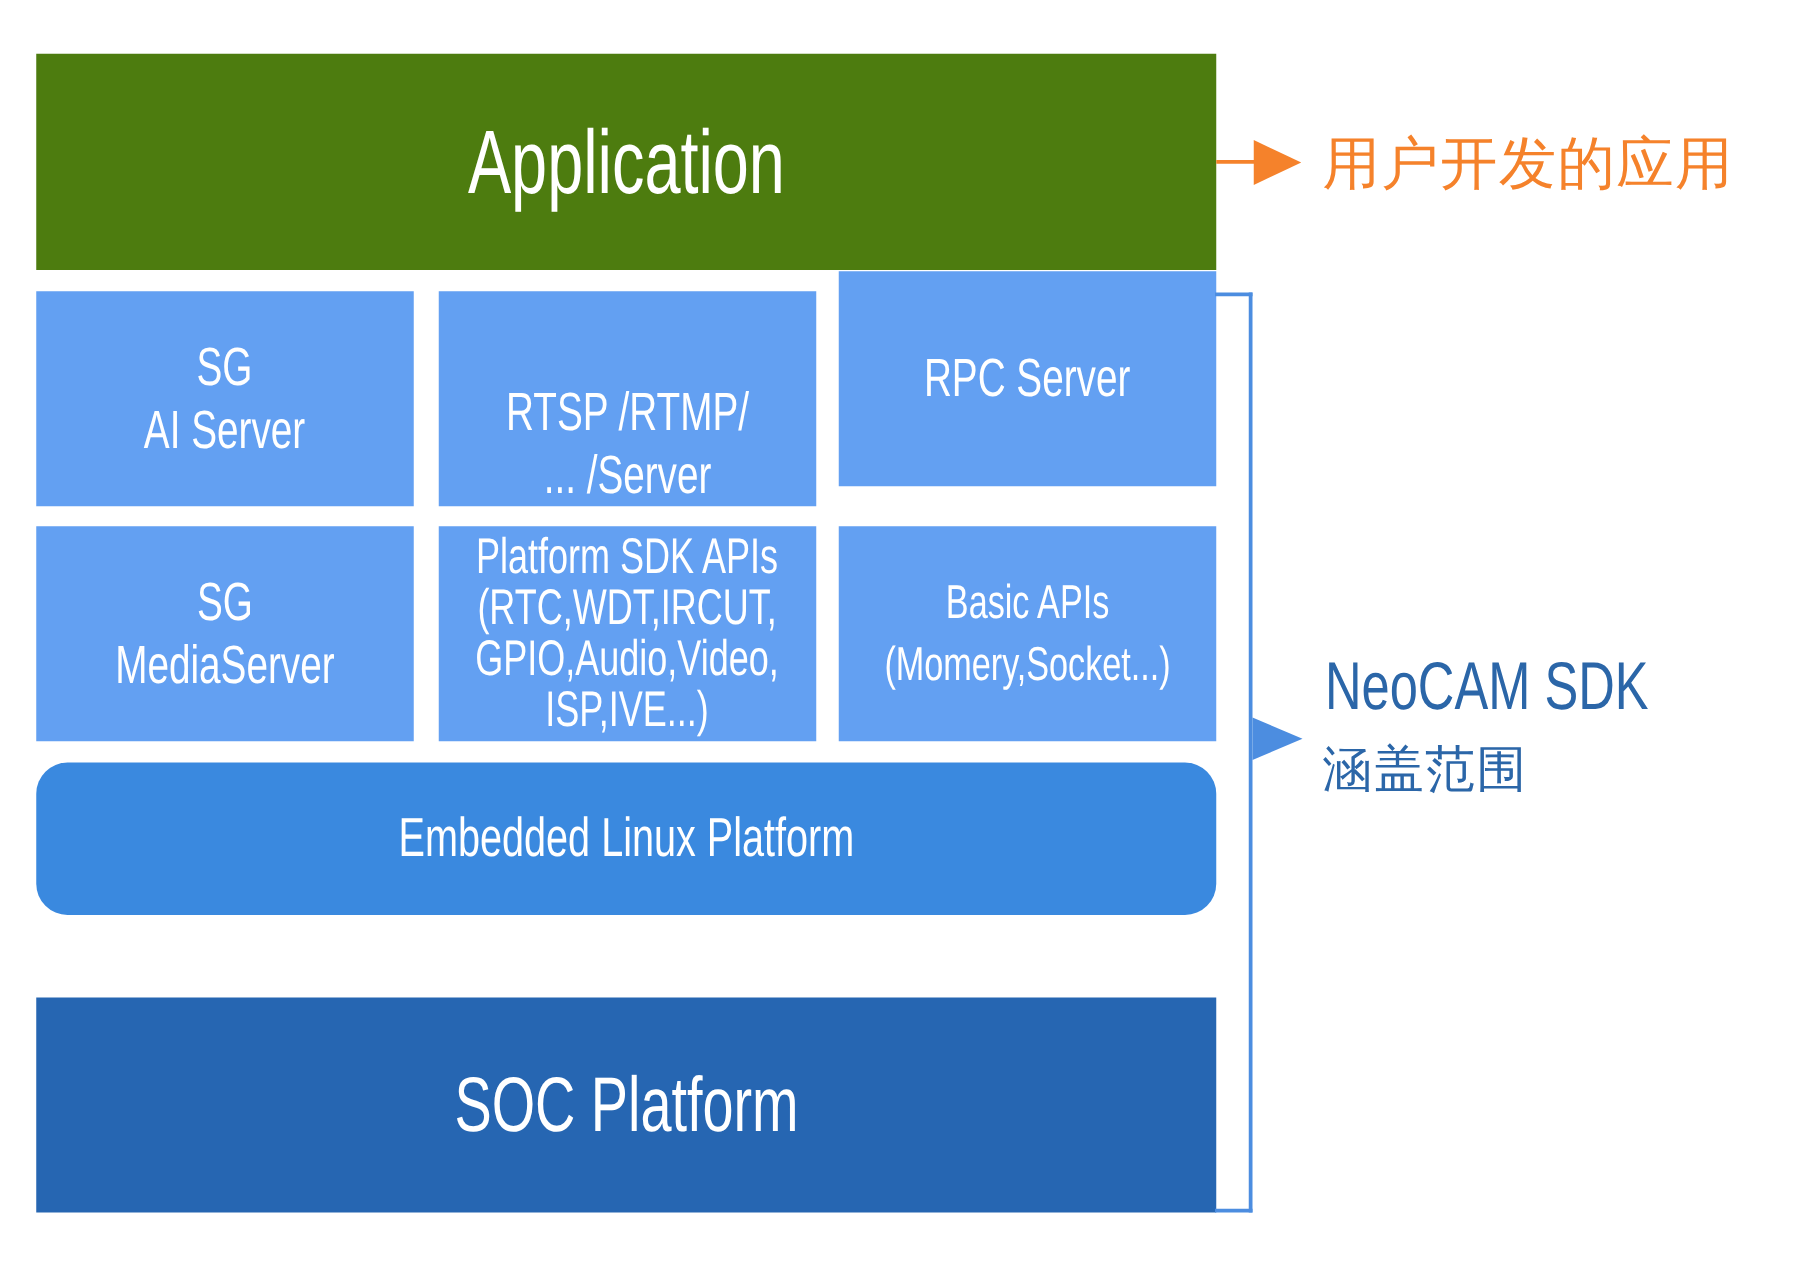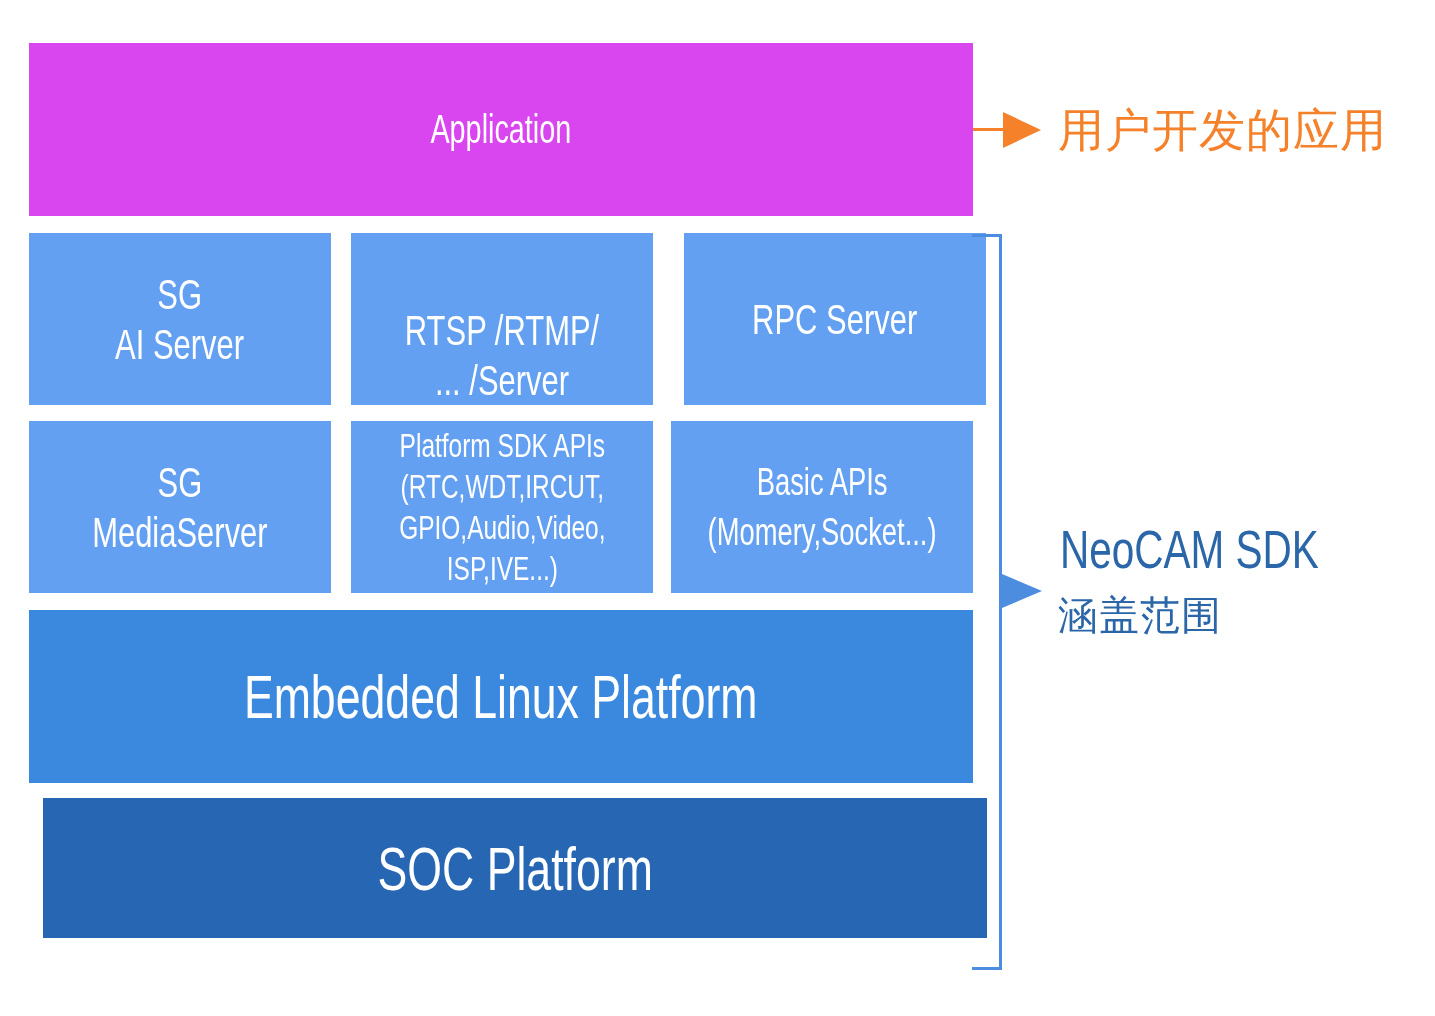--- a/index.html
+++ b/index.html
@@ -1,26 +1,26 @@
 <!DOCTYPE html>
 <html><head>
 <meta charset="utf-8">
 <style>
   html, body { margin:0; padding:0; background:#ffffff; }
   body { width:1435px; height:1016px; position:relative; overflow:hidden;
          font-family:"Liberation Sans", "DejaVu Sans", sans-serif; }
   .box { position:absolute; display:flex; align-items:center; justify-content:center;
          text-align:center; color:#ffffff; box-sizing:border-box; }
   .box .lbl { white-space:pre-line; transform:scaleX(0.72); transform-origin:center; }
-  .app { left:29px; top:43px; width:944px; height:173px; background:#d946ef; font-size:40px; }
+  .app { left:29px; top:43px; width:944px; height:173px; background:#4d7c0f; font-size:72px; }
   .cell { background:#63A0F2; width:302px; height:172px; font-size:43px; line-height:50px; }
-  .cell.small { font-size:34px; line-height:41px; }
+  .cell.small { font-size:40px; line-height:41px; }
   .cell.mid { font-size:38px; line-height:50px; }
-  .linux { left:29px; top:610px; width:944px; height:173px; background:#3A89DF; font-size:62px; }
-  .soc { left:43px; top:798px; width:944px; height:140px; background:#2666B2; font-size:62px; }
+  .linux { left:29px; top:610px; width:944px; height:122px; background:#3A89DF; font-size:44px;border-radius:25px; }
+  .soc { left:29px; top:798px; width:944px; height:172px; background:#2666B2; font-size:62px; }
   .bracket { position:absolute; left:972px; top:234px; width:30px; height:736px;
              border:3px solid #4C8DE0; border-left:none; box-sizing:border-box; }
   .bracket-arrow { position:absolute; left:1002px; top:574px; width:0; height:0;
              border-top:17px solid transparent; border-bottom:17px solid transparent;
              border-left:40px solid #4C8DE0; }
   .app-line { position:absolute; left:973px; top:128px; width:32px; height:3px; background:#F5822B; }
   .app-arrow { position:absolute; left:1003px; top:112px; width:0; height:0;
              border-top:18px solid transparent; border-bottom:18px solid transparent;
              border-left:38px solid #F5822B; }
   .app-note { position:absolute; left:1058px; top:100px; font-size:46px; color:#F5822B;
@@ -42,21 +42,21 @@
 <div class="app-note">用户开发的应用</div>
 
 <div class="box cell" style="left:29px; top:233px;">
   <span class="lbl">SG
 AI Server</span>
 </div>
 <div class="box cell" style="left:351px; top:233px;align-items:flex-end;">
   <span class="lbl">RTSP /RTMP/
 ... /Server</span>
 </div>
-<div class="box cell" style="left:671px; top:233px;margin-left:13px;">
+<div class="box cell" style="left:671px; top:217px;">
   <span class="lbl">RPC Server</span>
 </div>
 
 <div class="box cell" style="left:29px; top:421px;">
   <span class="lbl">SG
 MediaServer</span>
 </div>
 <div class="box cell small" style="left:351px; top:421px;">
   <span class="lbl">Platform SDK APIs
 (RTC,WDT,IRCUT,

